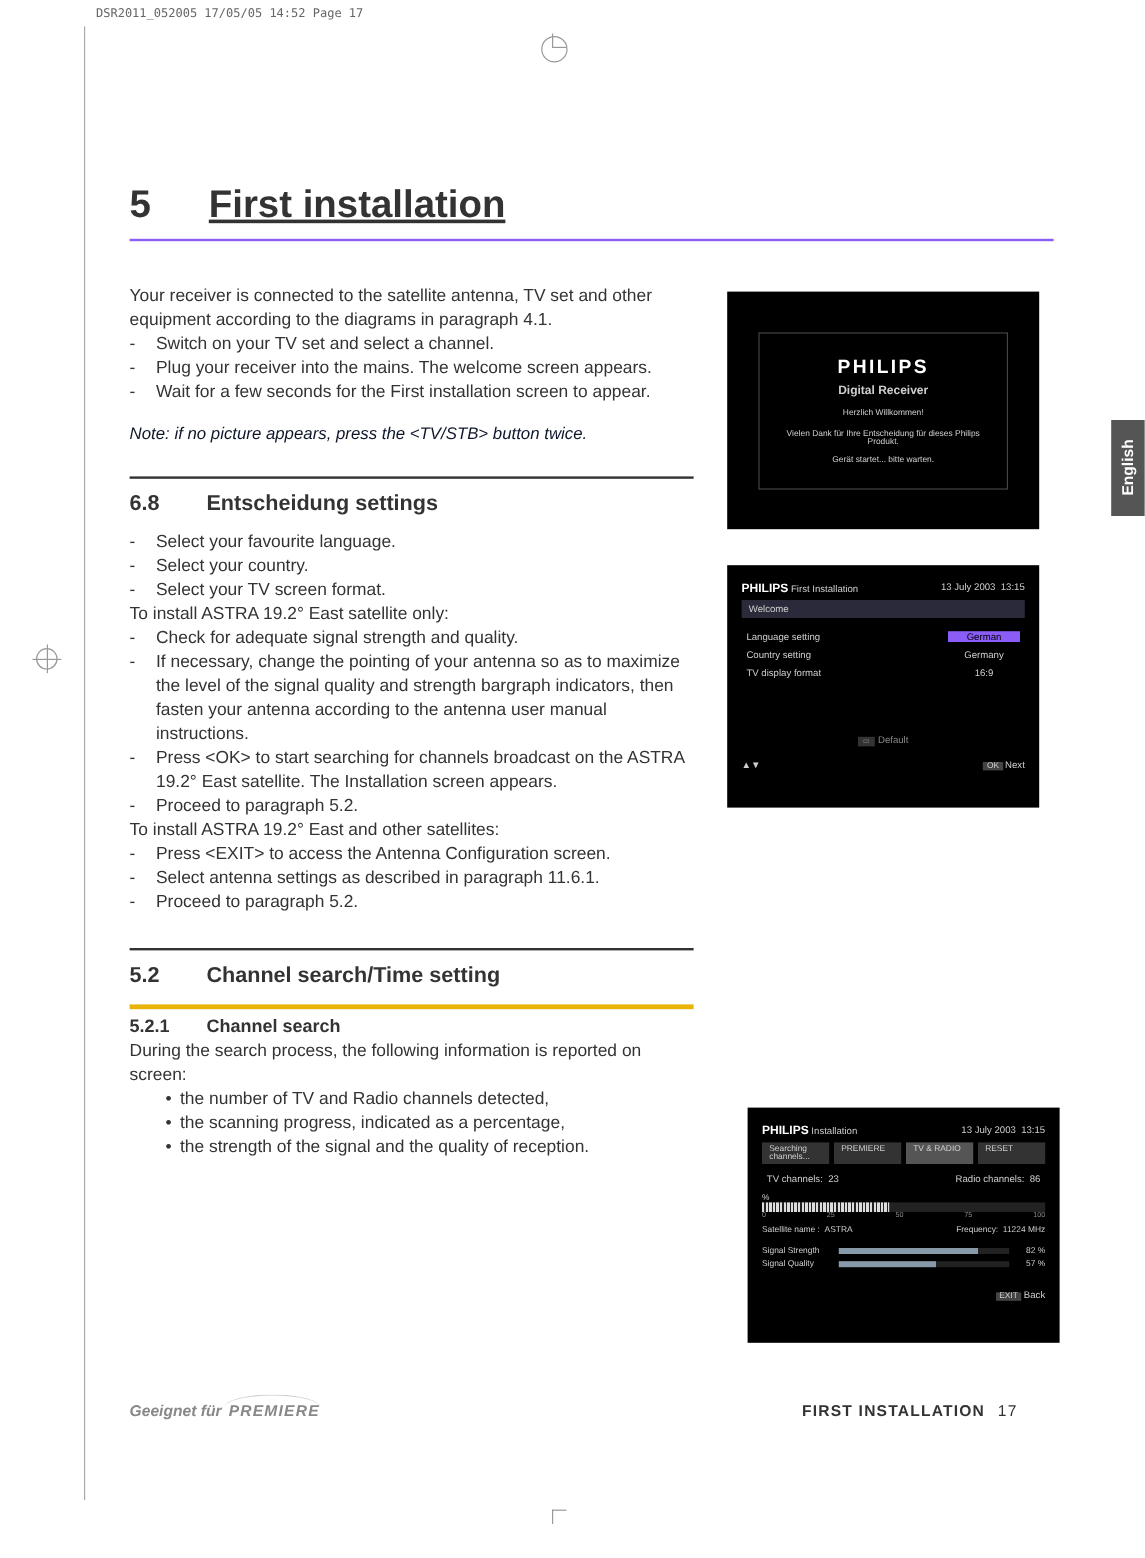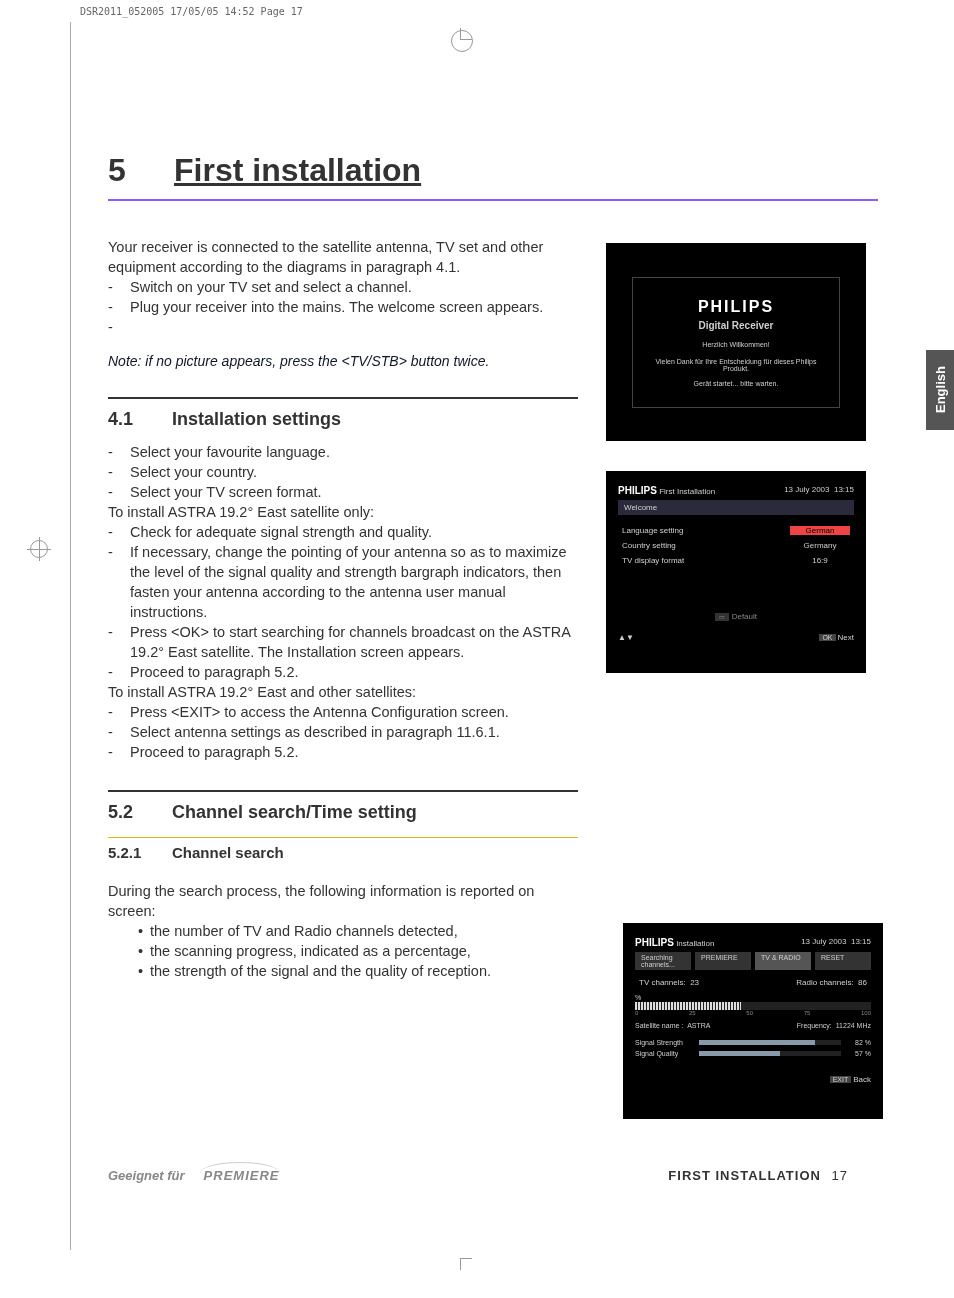--- a/index.html
+++ b/index.html
@@ -111,24 +111,24 @@
       font-weight: bold;
       border-top: 2px solid #333;
       padding-top: 10px;
       margin-top: 28px;
       margin-bottom: 12px;
     }
     .sec-num { display: inline-block; width: 64px; }
     .subsection-head {
       font-size: 15px;
       font-weight: bold;
-      border-top: 1px solid #eab308;
+      border-top: 4px solid #eab308;
       padding-top: 6px;
       margin-top: 14px;
-      margin-bottom: 20px;
+      margin-bottom: 2px;
     }
     .sub-num { display: inline-block; width: 64px; }
     .bullet { display: flex; padding-left: 30px; }
     .bullet .b { width: 12px; flex-shrink: 0; }
     .lang-tab {
       position: absolute;
       right: 0;
       top: 350px;
       width: 28px;
       height: 80px;
@@ -145,21 +145,21 @@
     .footer {
       position: absolute;
       left: 108px;
       bottom: 115px;
       width: 740px;
       display: flex;
       justify-content: space-between;
       align-items: center;
       font-size: 13px;
     }
-    .footer-left { color: #888; font-style: italic; font-weight: bold; display: flex; align-items: center; gap: 19px; }
+    .footer-left { color: #888; font-style: italic; font-weight: bold; display: flex; align-items: center; gap: 6px; }
     .premiere-logo { font-style: italic; font-weight: bold; color: #888; letter-spacing: 1px; position: relative; }
     .premiere-arc {
       position: absolute;
       width: 80px;
       height: 22px;
       border: 1px solid #ccc;
       border-radius: 50%;
       border-bottom: none;
       border-left: none;
       border-right: none;
@@ -175,21 +175,21 @@
     .philips-logo { font-weight: bold; letter-spacing: 2px; font-size: 16px; color: #fff; }
     .dr { font-size: 10px; margin-top: 4px; font-weight: bold; }
     .wel1 { font-size: 7px; margin-top: 10px; }
     .screen2 { height: 202px; padding: 14px 12px 10px; }
     .s-head { display: flex; justify-content: space-between; font-size: 8px; }
     .s-head .ph { font-weight: bold; font-size: 10px; color: #fff; }
     .s-sub { background: #2a2a3a; padding: 3px 6px; margin-top: 4px; font-size: 8px; }
     .s-rows { margin-top: 8px; }
     .s-row { display: flex; justify-content: space-between; padding: 3px 4px; font-size: 8px; }
     .s-row .val { width: 60px; text-align: center; }
-    .s-row.sel .val { background: #ef4444; color: #000; position: relative; }
+    .s-row.sel .val { background: #8b5cf6; color: #000; position: relative; }
     .arrow-l, .arrow-r { position: absolute; top: 1px; width: 10px; height: 10px; font-size: 8px; }
     .arrow-l { left: -12px; } .arrow-r { right: -12px; }
     .s-default { text-align: center; margin-top: 44px; font-size: 8px; color: #888; }
     .s-default .badge { background: #333; padding: 1px 4px; font-size: 6px; margin-right: 3px; }
     .s-foot { display: flex; justify-content: space-between; margin-top: 12px; font-size: 8px; }
     .s-foot .btn-label .k { background: #444; padding: 0 3px; font-size: 7px; margin-right: 2px; }
     .screen3 { height: 196px; padding: 14px 12px 10px; margin-top: 8px; margin-left: 17px; }
     .s3-tabs { display: flex; gap: 4px; margin-top: 4px; font-size: 7px; }
     .s3-tab { background: #333; padding: 2px 6px; flex: 1; }
     .s3-tab.active { background: #555; }
@@ -227,25 +227,26 @@
       <div class="body-text li">
           <span class="dash">-</span>
           <span>Switch on your TV set and select a channel.</span>
         </div>
       <div class="body-text li">
           <span class="dash">-</span>
           <span>Plug your receiver into the mains. The welcome screen appears.</span>
         </div>
       <div class="body-text li">
           <span class="dash">-</span>
+          <span>Wait for a few seconds for the First installation screen to appear.</span>
         </div>
       <div class="note">Note: if no picture appears, press the &lt;TV/STB&gt; button twice.</div>
 
       <div class="section-head">
-        <span class="sec-num">4.1</span><span>Installation settings</span>
+        <span class="sec-num">6.8</span><span>Entscheidung settings</span>
       </div>
       <div class="body-text li">
           <span class="dash">-</span>
           <span>Select your favourite language.</span>
         </div>
       <div class="body-text li">
           <span class="dash">-</span>
           <span>Select your country.</span>
         </div>
       <div class="body-text li">

